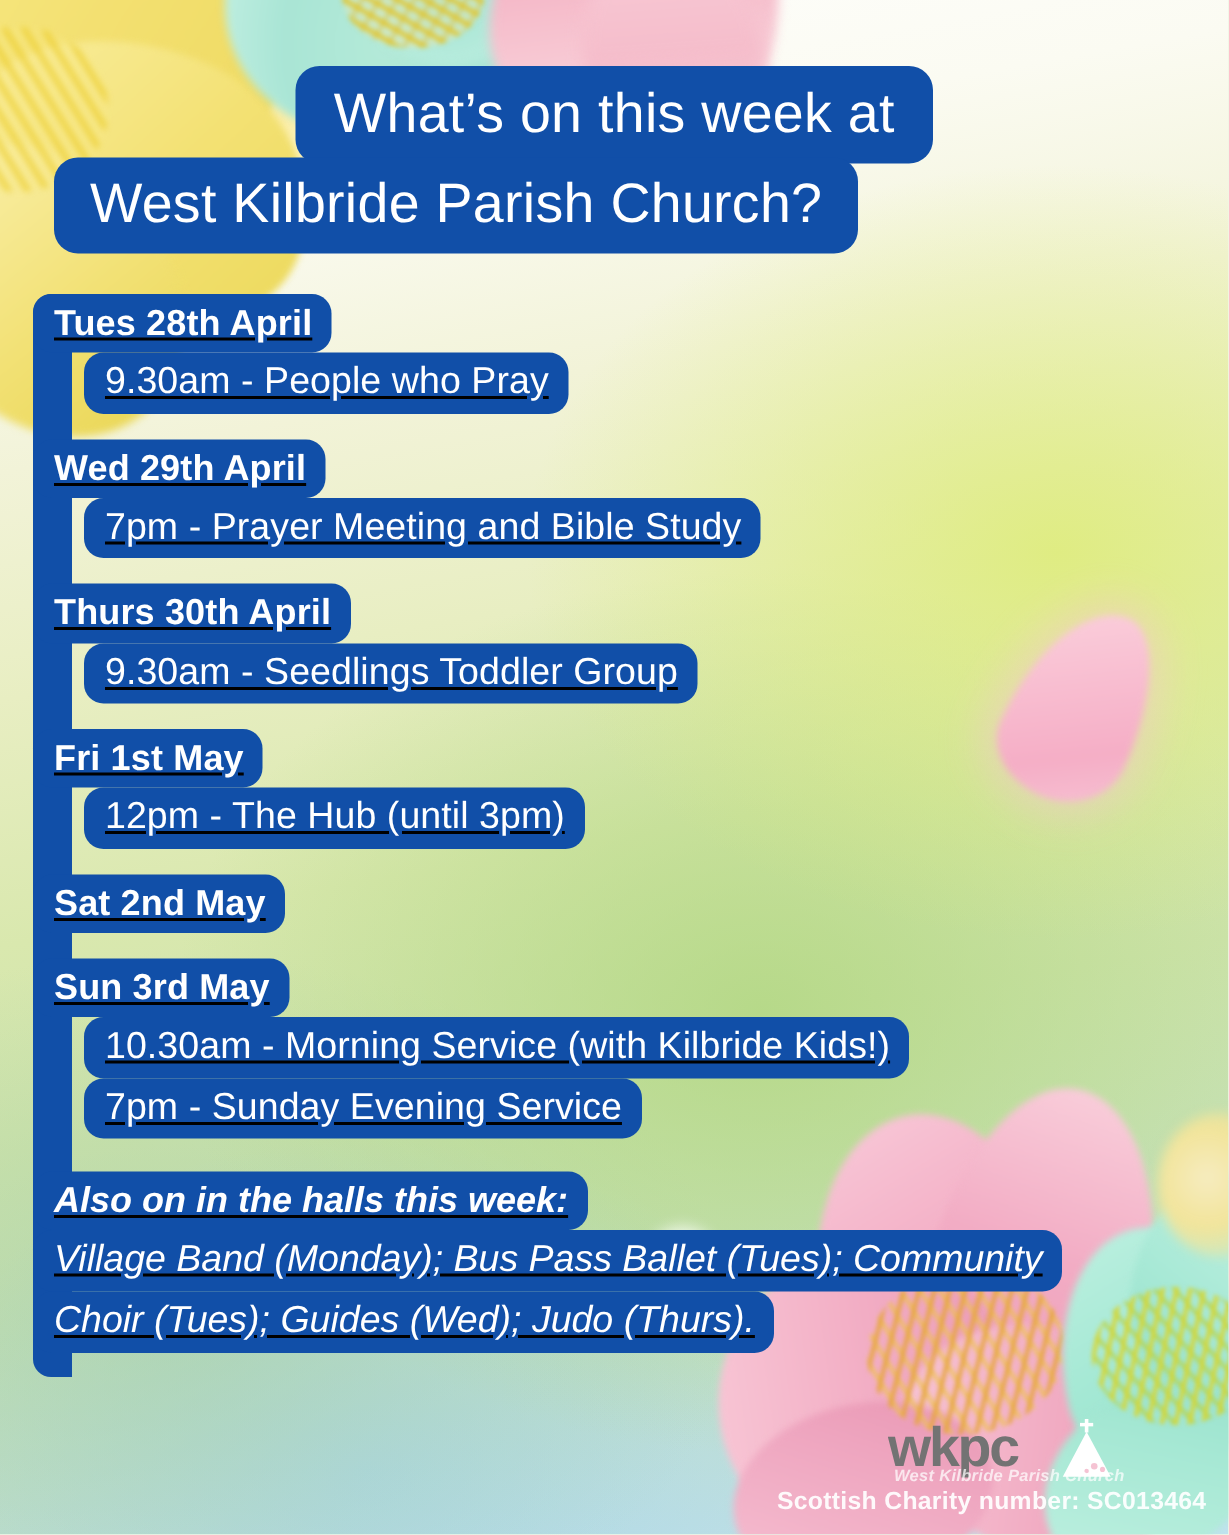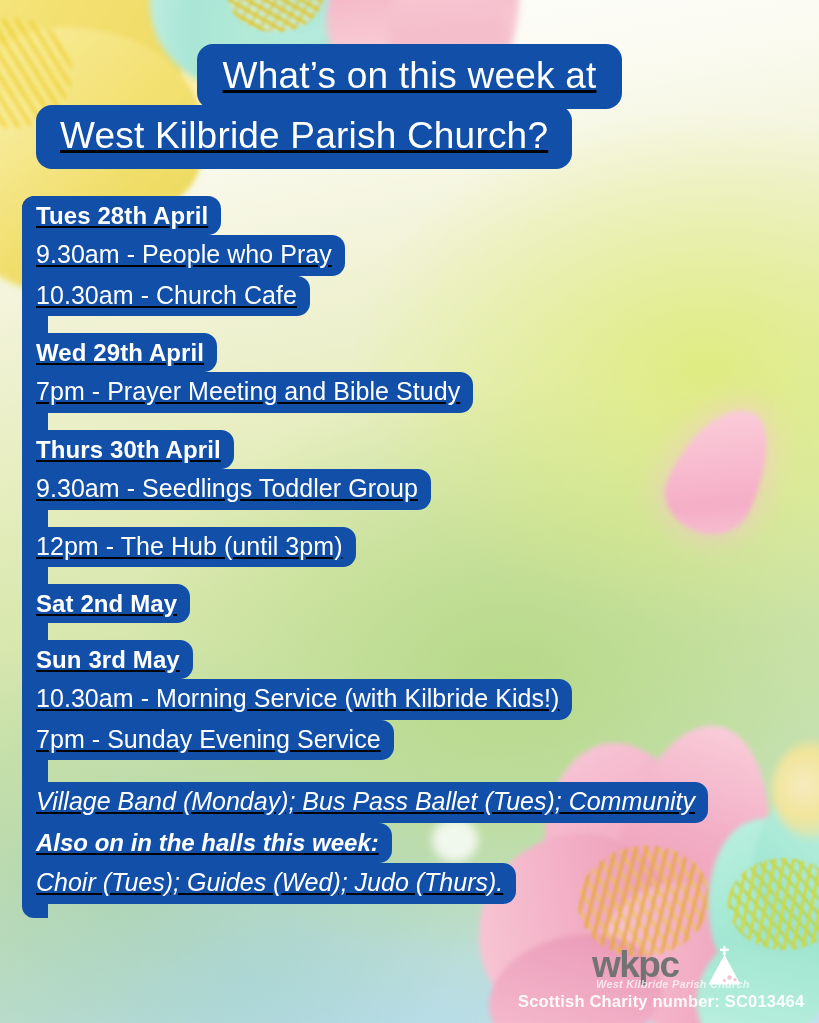--- a/index.html
+++ b/index.html
@@ -236,21 +236,20 @@
   #content {
     position: absolute;
     inset: 0;
   }
 
   
   .title-block {
     position: absolute;
     left: 0; top: 44px;
     width: 819px;
-    text-decoration: underline;
   }
   .title-line {
     display: block;
     width: fit-content;
     background: #114FA8;
     color: #ffffff;
     font-size: 37px;
     font-weight: 400;
     letter-spacing: 0.2px;
     line-height: 1.02;
@@ -307,20 +306,21 @@
     padding-top: 4px;
     padding-bottom: 4px;
   }
   .row.ev {
     font-size: 25px;
     font-weight: 400;
     letter-spacing: 0.05px;
     line-height: 1.30;
     padding-top: 3px;
     padding-bottom: 5px;
+    margin-left: 34px;
   }
   .group { margin-bottom: 17px; }
   .group:last-child { margin-bottom: 0; }
 
   
   .halls {
     margin-top: 22px;
   }
   .row.halls-head {
     font-size: 24px;
@@ -429,50 +429,50 @@
     <div class="title-block">
       <span class="title-line l1">What’s on this week at</span>
       <span class="title-line l2">West Kilbride Parish Church?</span>
     </div>
 
     <div class="schedule">
 
       <div class="group">
         <span class="row day">Tues 28th April</span>
         <span class="row ev">9.30am - People who Pray</span>
-        <span class="row ev">10.30am - Church Cafe</span>
       </div>
 
       <div class="group">
         <span class="row day">Wed 29th April</span>
         <span class="row ev">7pm - Prayer Meeting and Bible Study</span>
       </div>
 
       <div class="group">
         <span class="row day">Thurs 30th April</span>
         <span class="row ev">9.30am - Seedlings Toddler Group</span>
       </div>
 
       <div class="group">
+        <span class="row day">Fri 1st May</span>
         <span class="row ev">12pm - The Hub (until 3pm)</span>
       </div>
 
       <div class="group">
         <span class="row day">Sat 2nd May</span>
       </div>
 
       <div class="group">
         <span class="row day">Sun 3rd May</span>
         <span class="row ev">10.30am - Morning Service (with Kilbride Kids!)</span>
         <span class="row ev">7pm - Sunday Evening Service</span>
       </div>
 
       <div class="halls">
+        <span class="row halls-head">Also on in the halls this week:</span>
         <span class="row halls-line">Village Band (Monday); Bus Pass Ballet (Tues); Community</span>
-        <span class="row halls-head">Also on in the halls this week:</span>
         <span class="row halls-line">Choir (Tues); Guides (Wed); Judo (Thurs).</span>
       </div>
 
     </div>
 
     <div class="logo">
       <span class="logo-word">wkpc</span>
       <span class="logo-steeple">
         <svg viewBox="0 0 46 44" width="46" height="44" aria-hidden="true">
 

